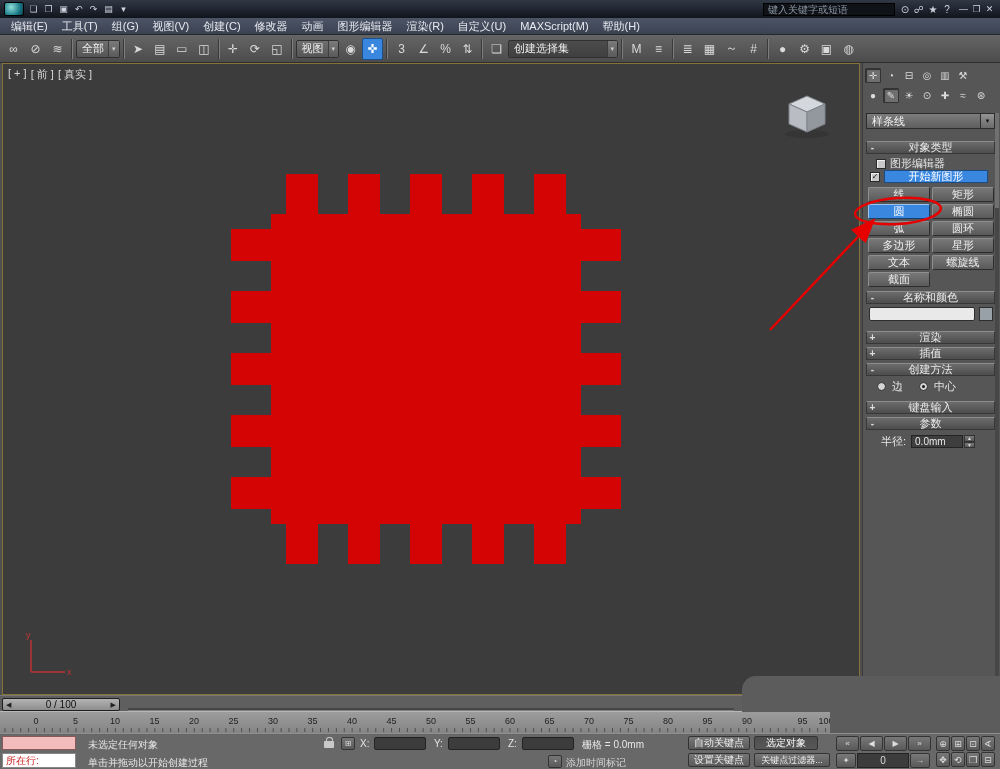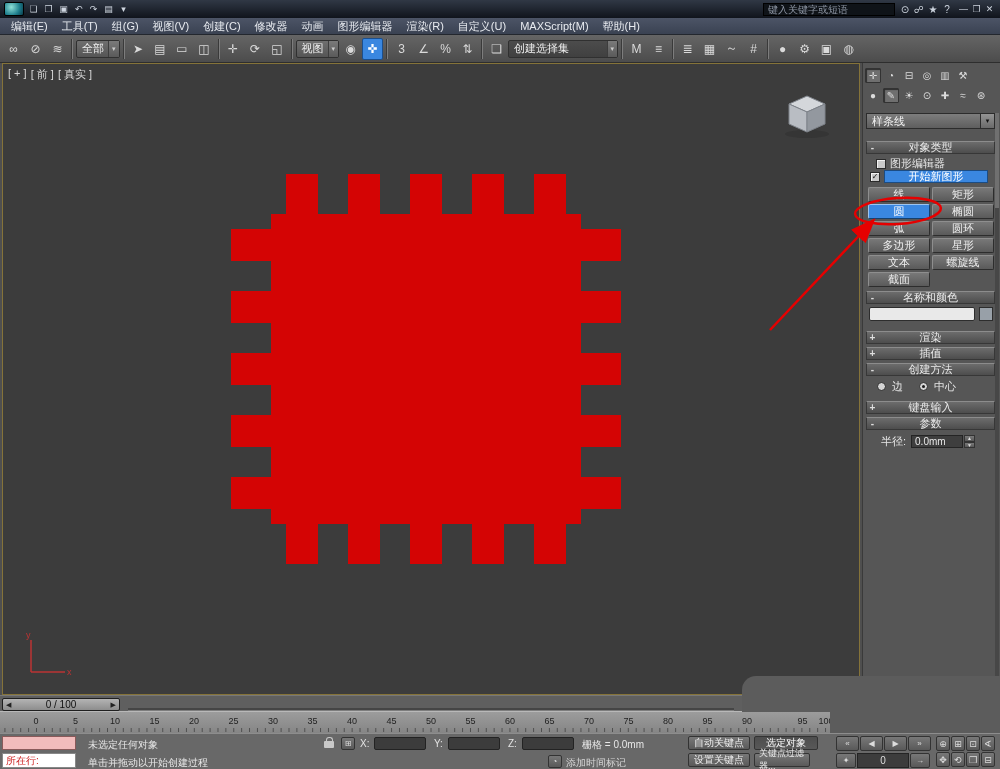--- a/index.html
+++ b/index.html
@@ -146,21 +146,21 @@
   #xf{left:374px;top:3px}#yf{left:448px;top:3px}#zf{left:522px;top:3px}
   #grid-label{left:582px;top:4px}
   #time-tag-icon{left:548px;top:21px}
   #add-time-tag{left:566px;top:22px;color:#d6d6d6}
   .sb-btn{height:14px;background:linear-gradient(#787878,#5a5a5a);border:1px solid #333;
     border-radius:2px;color:#eee;display:flex;align-items:center;justify-content:center;padding:0 4px}
   .sb-btn.pressed{background:linear-gradient(#4e4e4e,#585858);color:#fff}
   #auto-key{left:688px;top:2px;width:62px}
   #set-key{left:688px;top:19px;width:62px}
   #sel-obj{left:754px;top:2px;width:64px}
-  #key-filters{left:754px;top:19px;width:56px;font-size:9px}
+  #key-filters{left:754px;top:19px;width:76px;font-size:9px}
   #playback{left:836px;top:2px;width:98px;display:flex;flex-direction:column;gap:2px}
   .pb-row{display:flex;gap:1px}
   .pb-btn{width:23px;height:15px;background:linear-gradient(#787878,#595959);border:1px solid #333;
     border-radius:2px;color:#ddd;font-size:8px;display:flex;align-items:center;justify-content:center}
   .pb-field{width:52px;height:15px;background:#3c3c3c;border:1px solid #242424;color:#ddd;
     font-size:10px;display:flex;align-items:center;justify-content:center}
   #nav-grid{left:936px;top:2px;display:grid;grid-template-columns:repeat(4,14px);gap:1px}
   .nav-btn{width:14px;height:15px;background:linear-gradient(#787878,#595959);border:1px solid #333;
     border-radius:2px;color:#ddd;font-size:9px;display:flex;align-items:center;justify-content:center}
 

